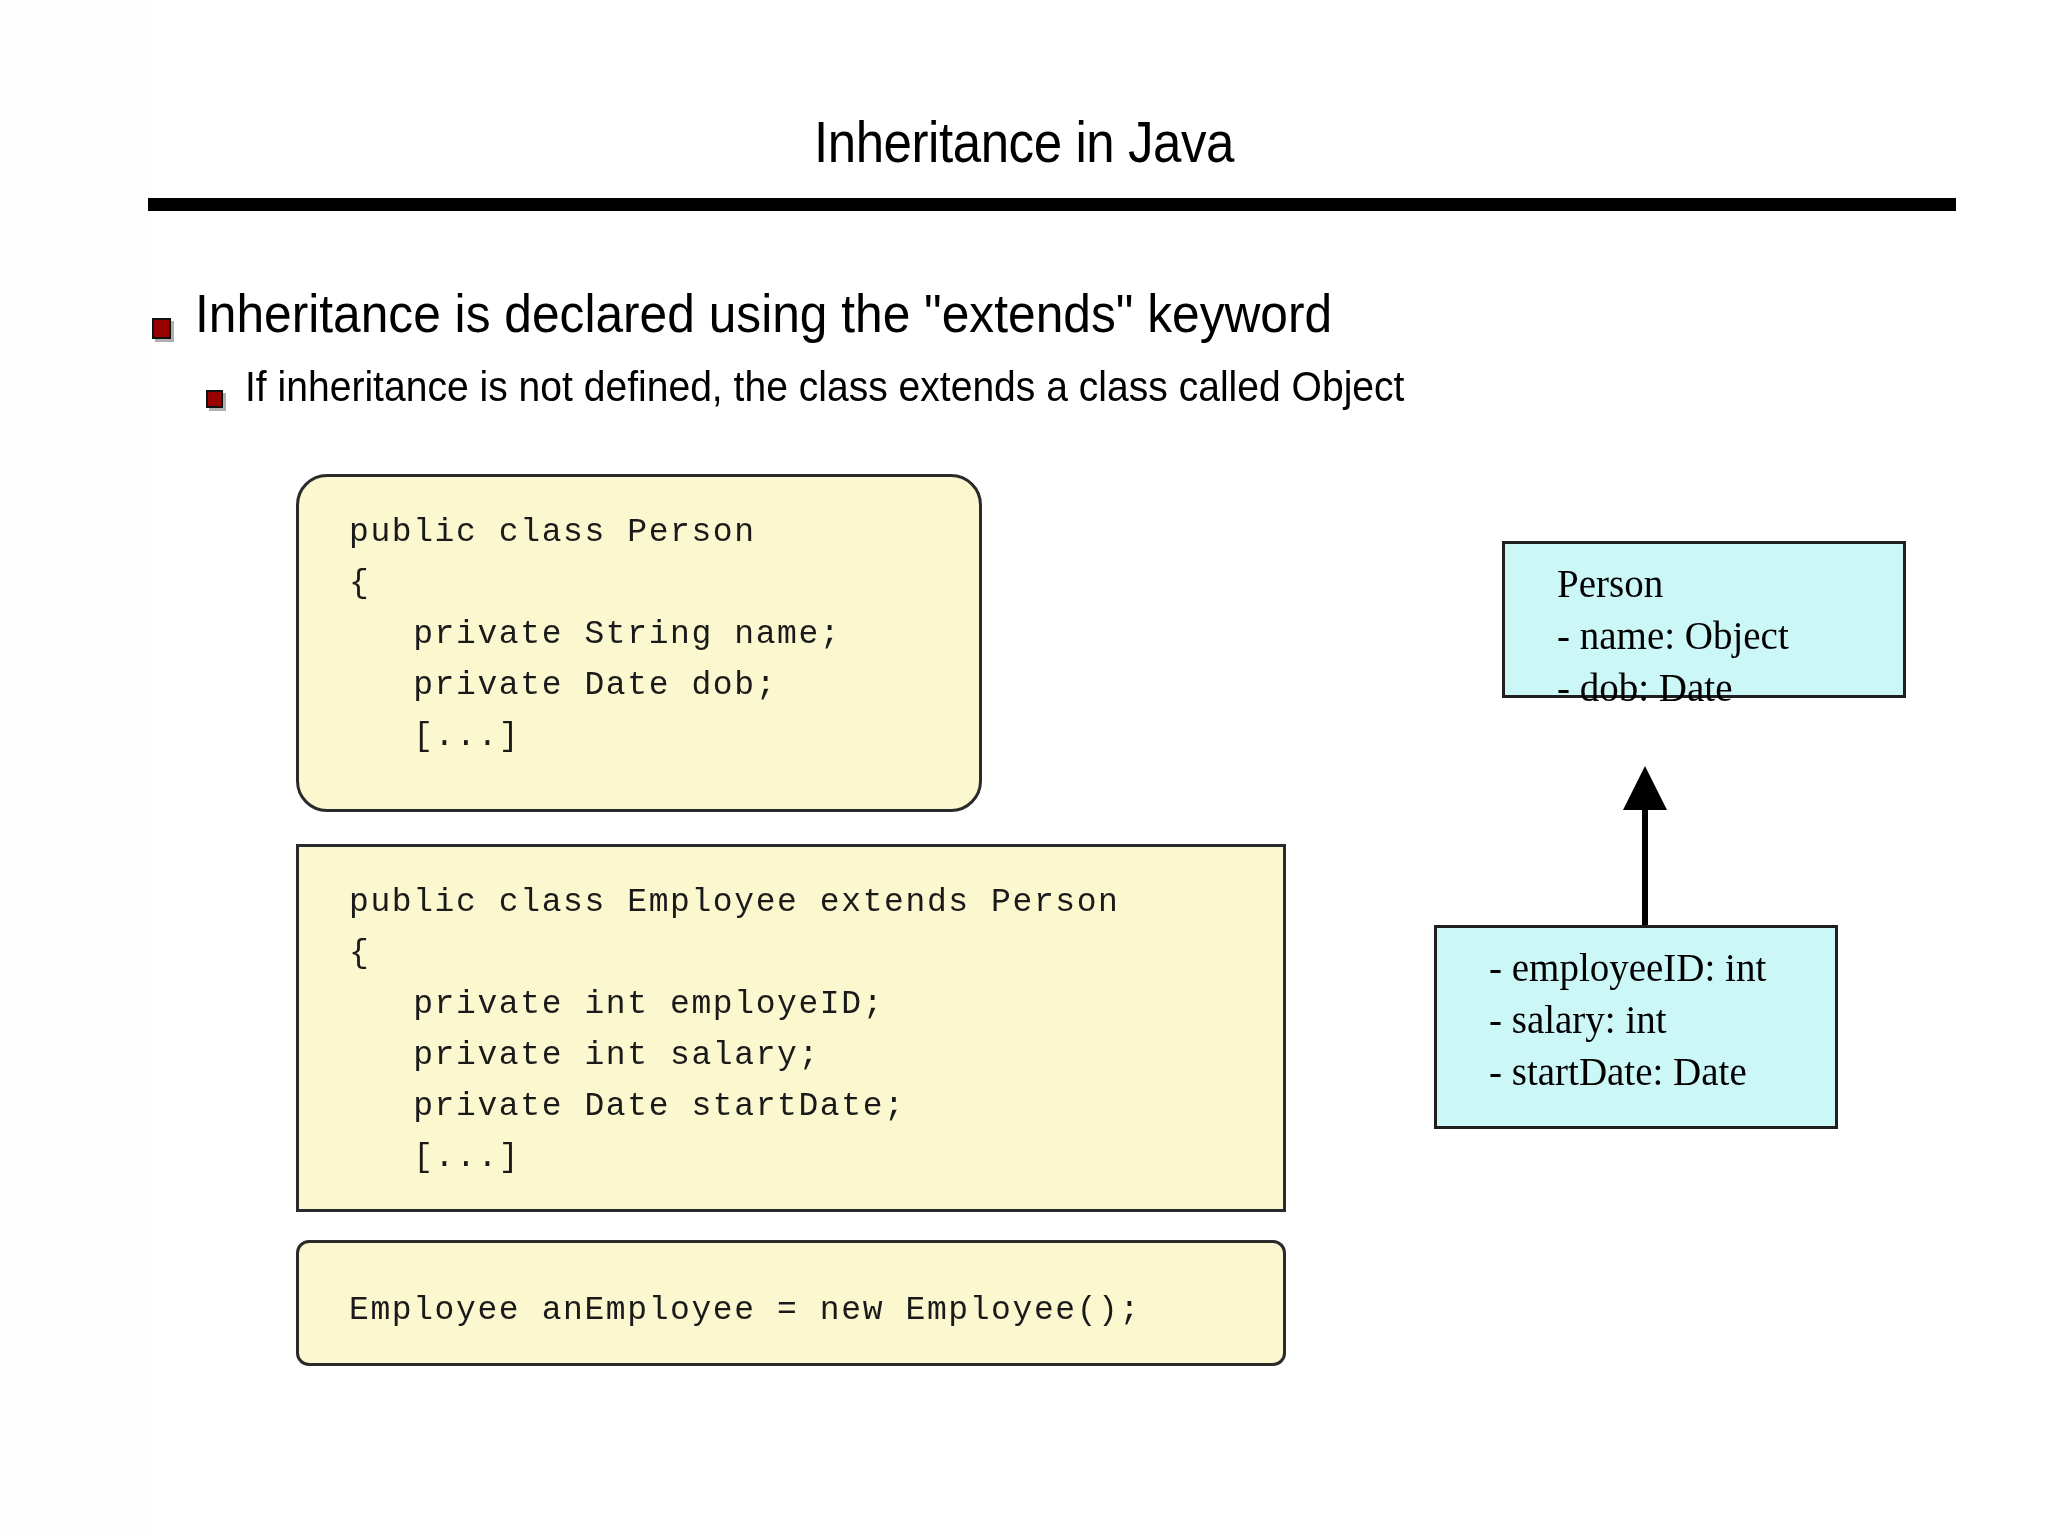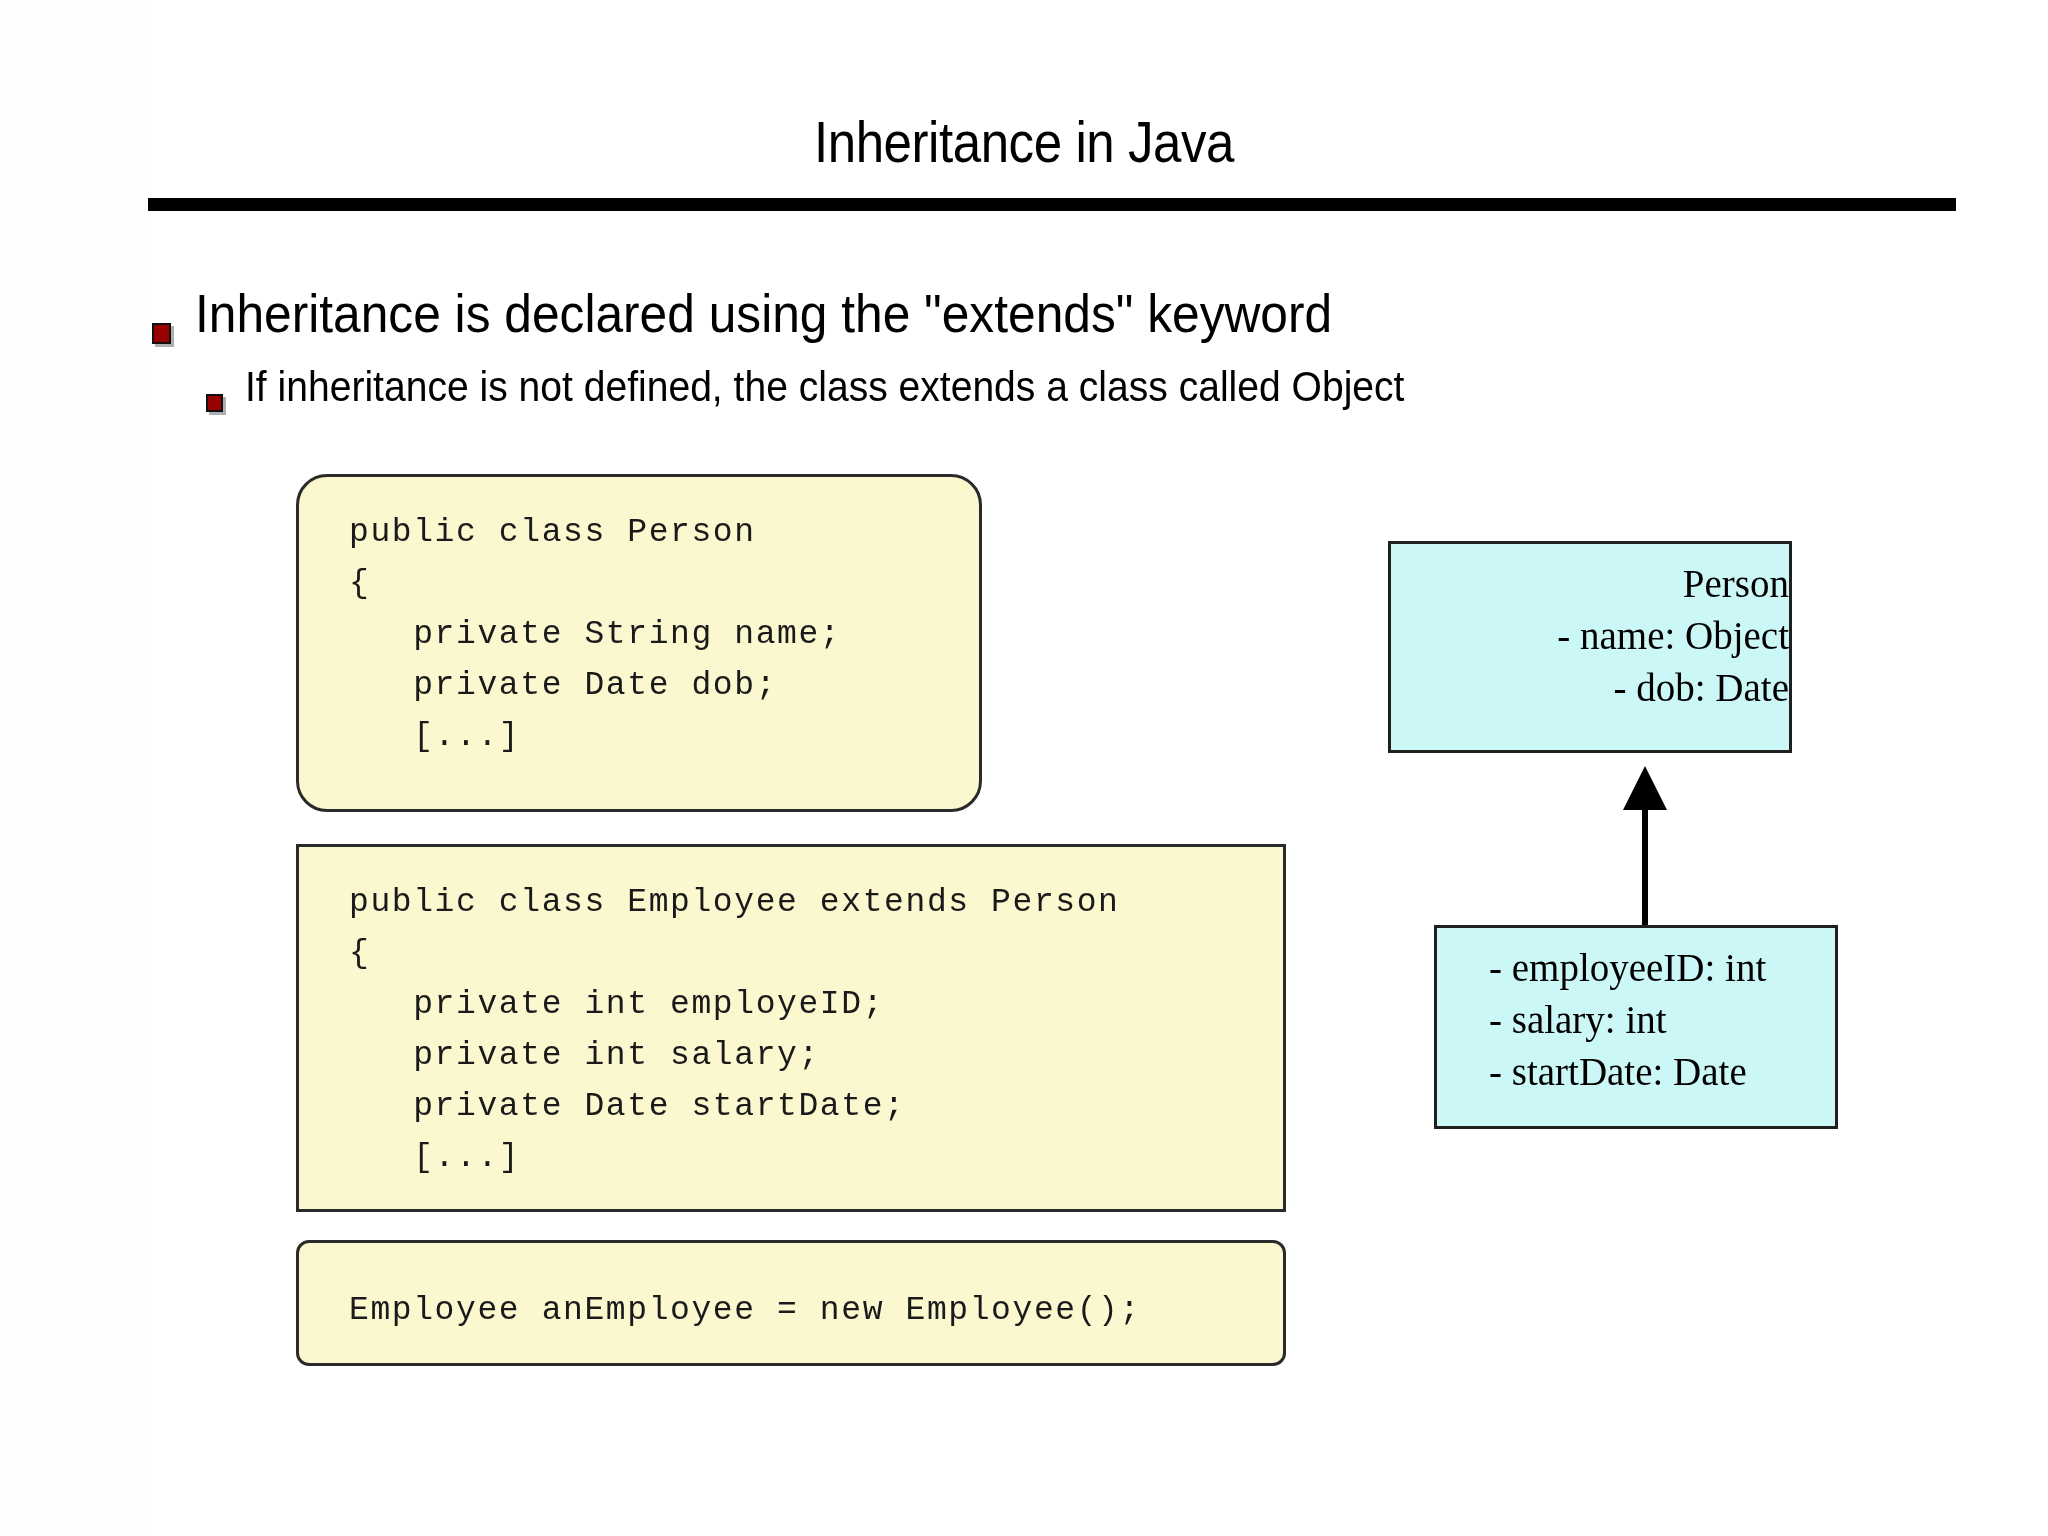--- a/index.html
+++ b/index.html
@@ -51,21 +51,21 @@
     top: 198px;
     width: 1808px;
     height: 13px;
     background: #000000;
   }
 
   
   .bullet-row {
     position: absolute;
     display: flex;
-    align-items: flex-end;
+    align-items: center;
     white-space: nowrap;
   }
 
   .bullet-l1 { left: 152px; top: 282px; }
   .bullet-l2 { left: 206px; top: 362px; }
 
   .bullet-mark {
     flex: none;
     background: #990000;
     border: 2px solid #111111;
@@ -132,21 +132,21 @@
   }
 
   .uml-line {
     font-family: "Liberation Serif", "DejaVu Serif", serif;
     font-size: 39px;
     line-height: 52px;
     color: #000000;
     white-space: nowrap;
   }
 
-  #uml-person   { left: 1388px; top: 541px; width: 404px; height: 212px; text-align: right; }
+  #uml-person   { left: 1502px; top: 541px; width: 404px; height: 157px; }
   #uml-employee { left: 1434px; top: 925px; width: 404px; height: 204px; }
 
   .uml-arrow {
     position: absolute;
     left: 1616px;
     top: 766px;
     width: 60px;
     height: 162px;
   }
   .arrow-shaft {

